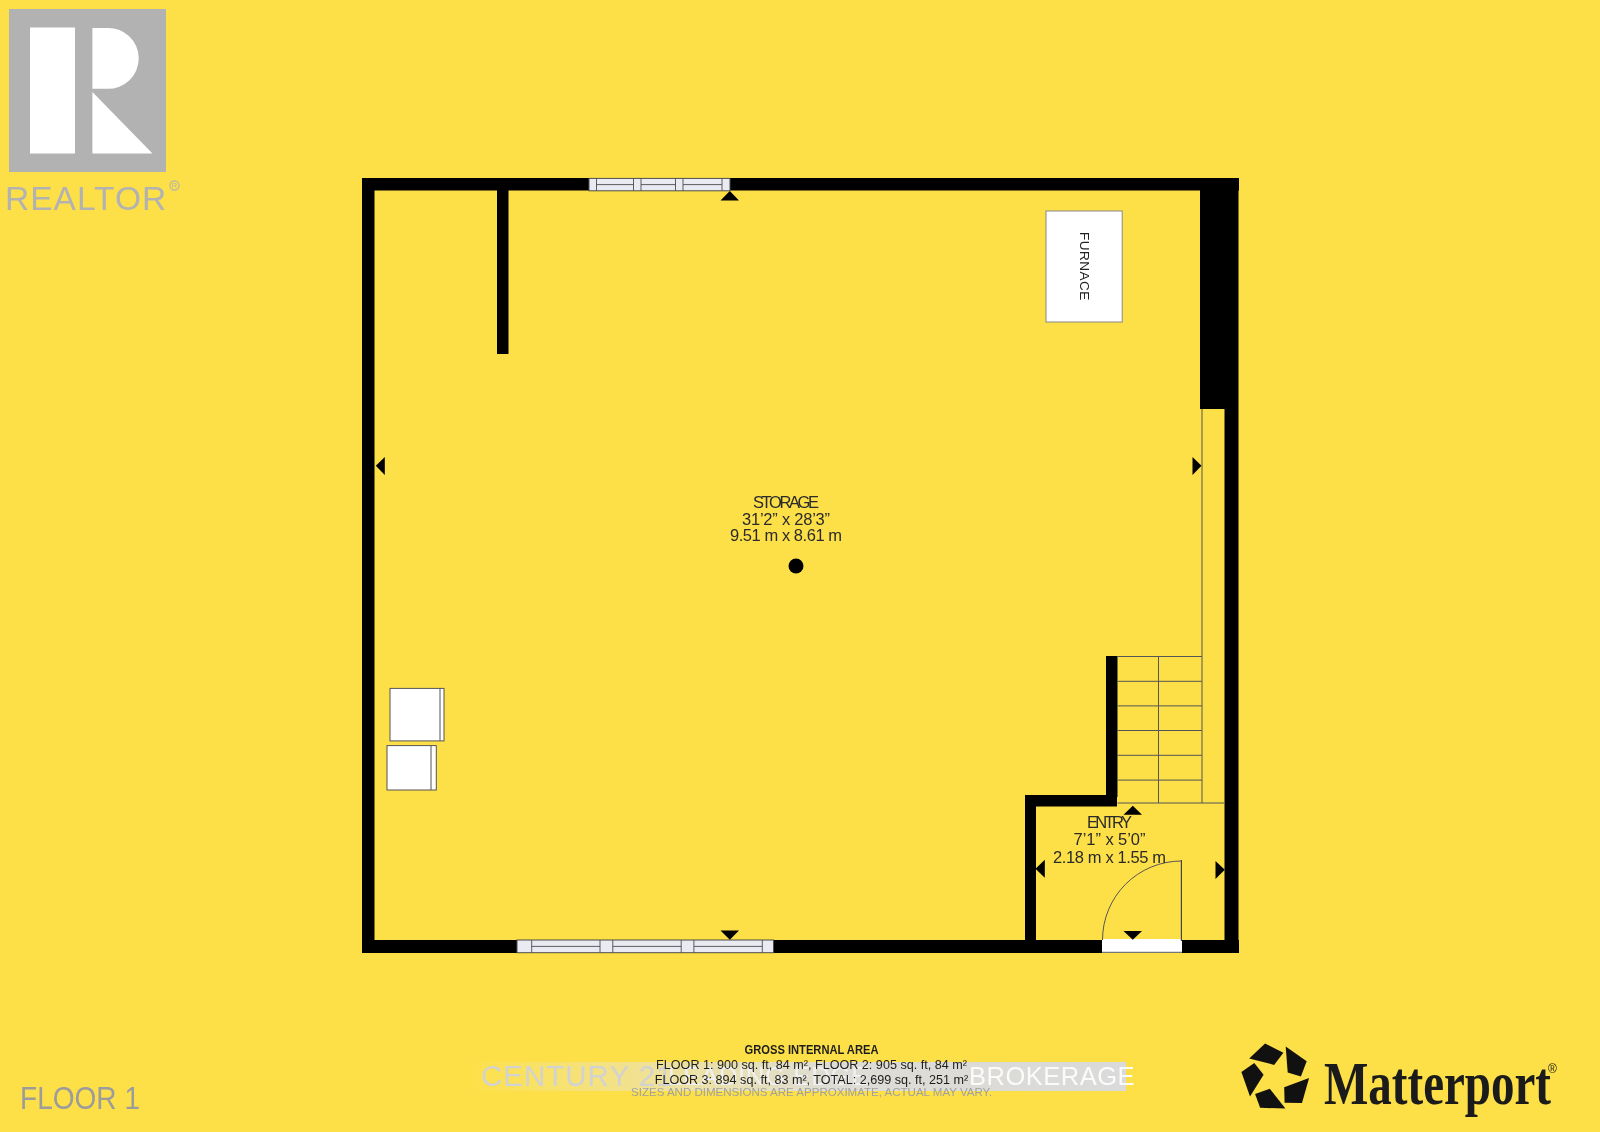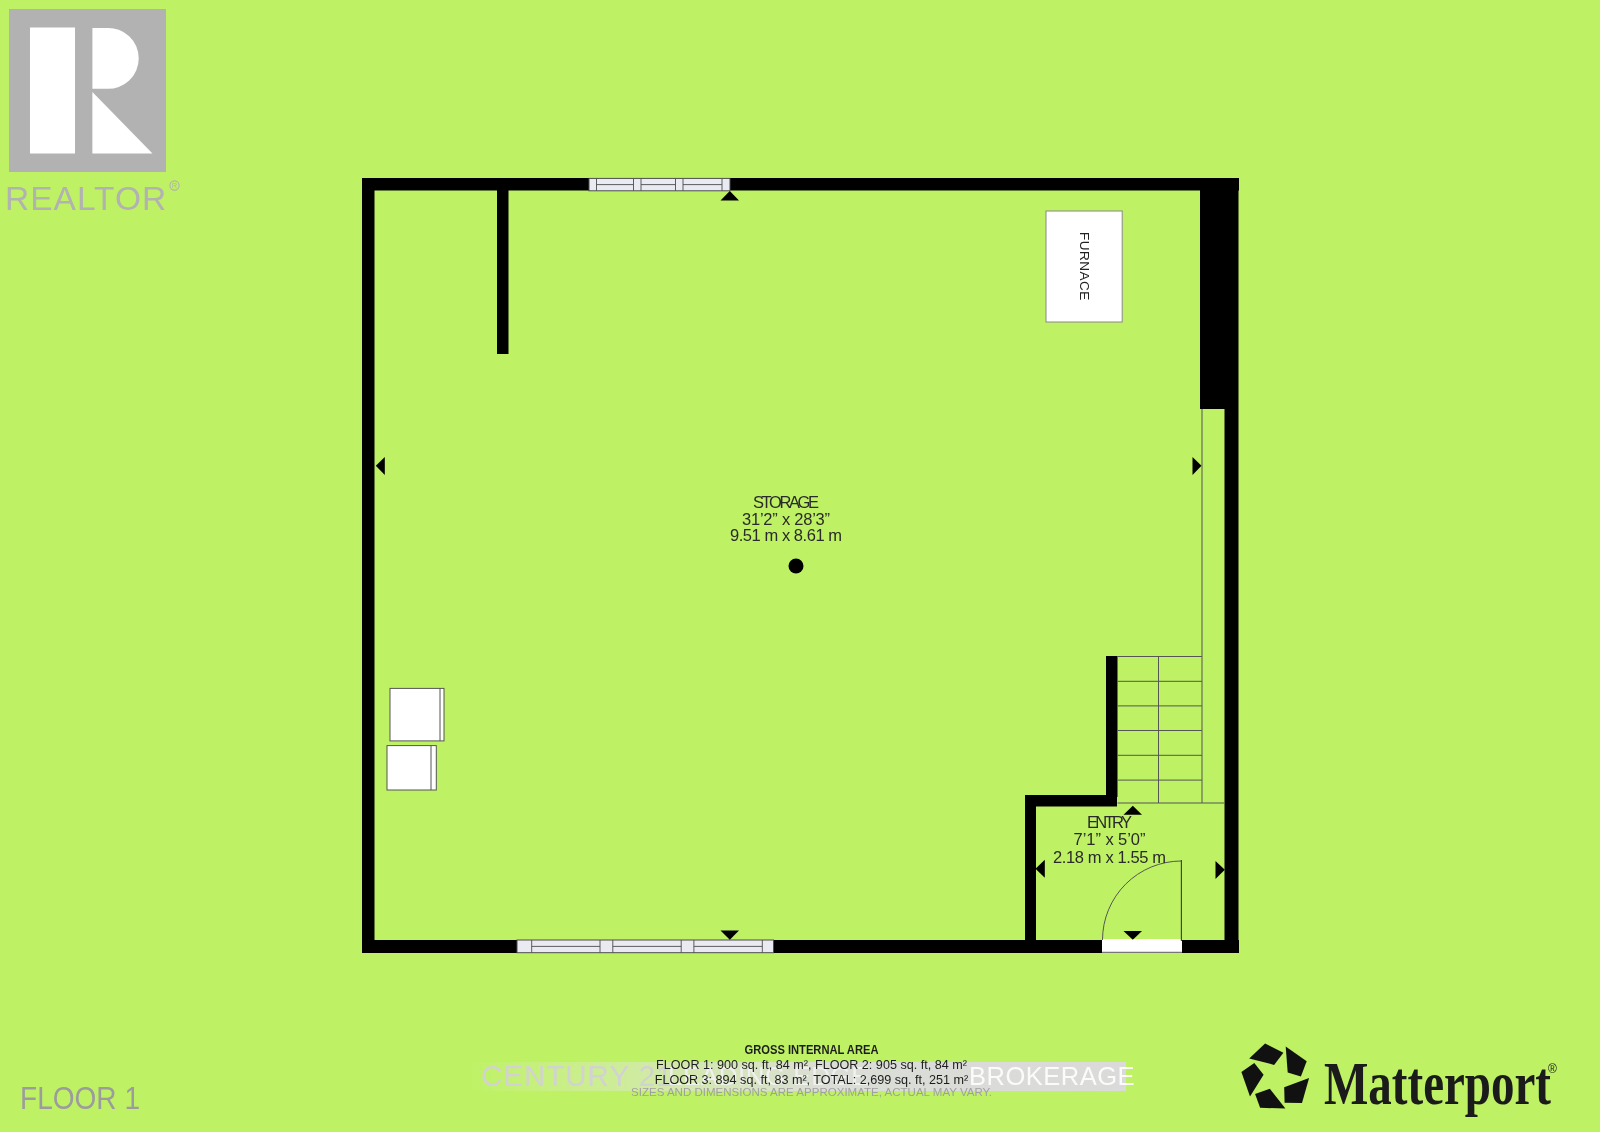--- a/index.html
+++ b/index.html
@@ -1,16 +1,16 @@
 <!DOCTYPE html>
 <html><head>
 <meta charset="utf-8">
 <style>
   html,body{margin:0;padding:0;background:#fff;}
-  #page{position:relative;width:1600px;height:1132px;background:#bef264;overflow:hidden;
+  #page{position:relative;width:1600px;height:1132px;background:#fde047;overflow:hidden;
         font-family:"Liberation Sans",sans-serif;}
   svg{position:absolute;left:0;top:0;}
 </style>
 </head>
 <body>
 <div id="page">
 <svg width="1600" height="1132" viewBox="0 0 1600 1132">
 
   <g>
     <rect x="9" y="9" width="157" height="163" fill="#b2b2b2"></rect>

